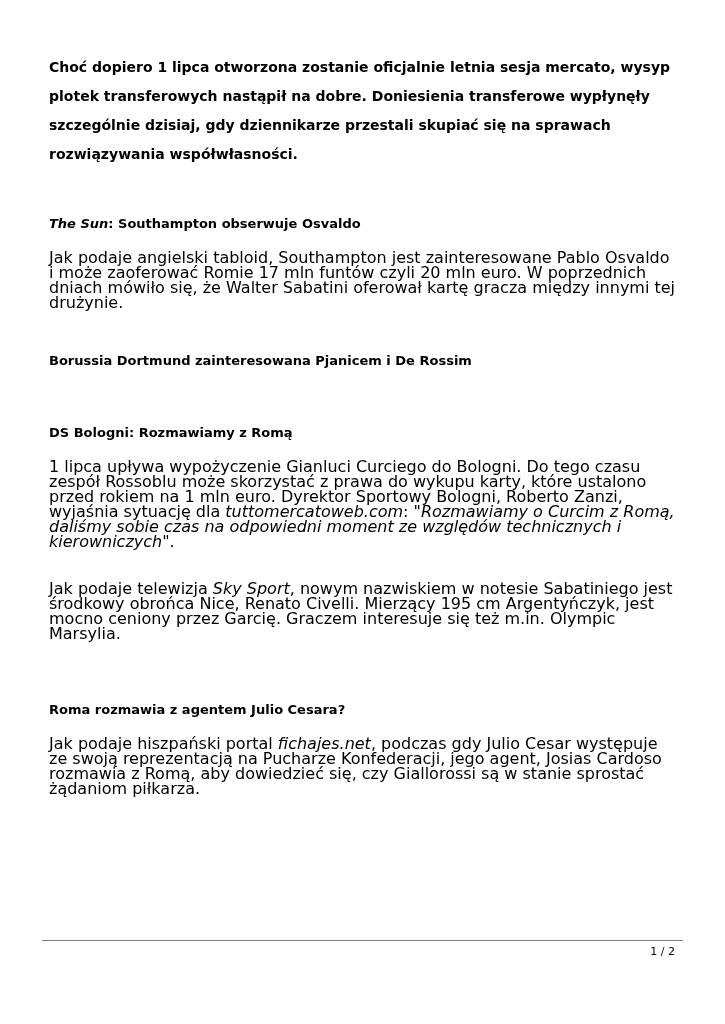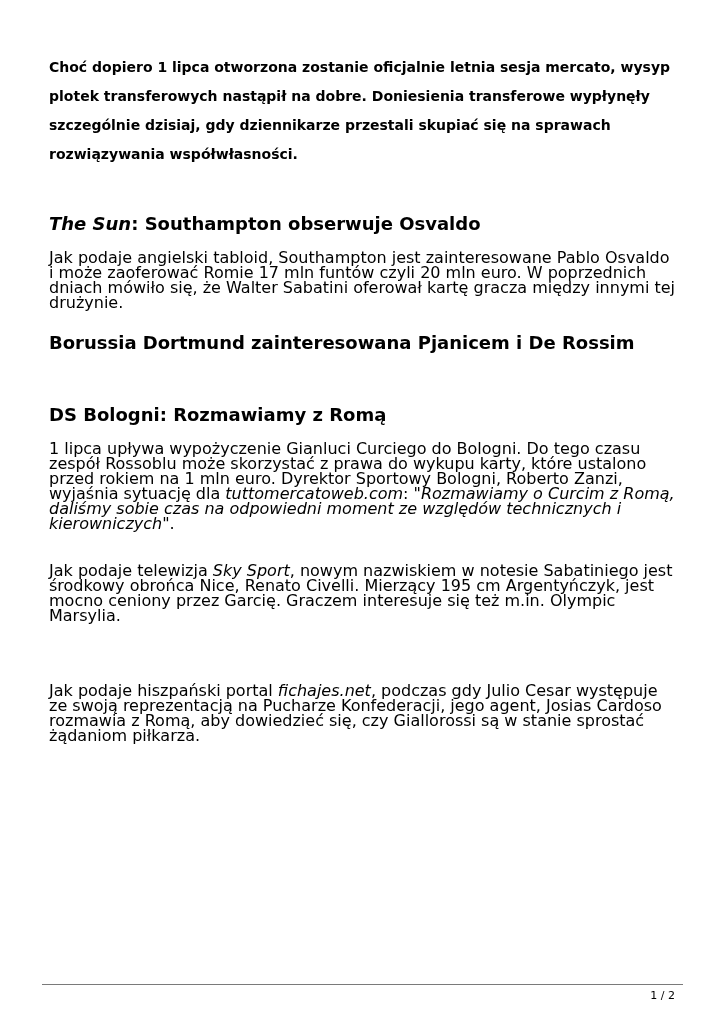--- a/index.html
+++ b/index.html
@@ -31,38 +31,38 @@
     margin: 6px -7px 0 -7px;
     height: 0;
   }
   .lead {
     margin-top: 39px;
     font-size: 14px;
     font-weight: bold;
     line-height: 29px;
   }
   .section-heading {
-    font-size: 18px;
+    font-size: 13px;
     font-weight: bold;
     line-height: 18px;
   }
   .section-para {
     margin-top: 17px;
     font-size: 16px;
     line-height: 15px;
   }
   .run-italic { font-style: italic; }
   .gap-1 { margin-top: 46px; }
-  .gap-2 { margin-top: 24px; }
+  .gap-2 { margin-top: 42px; }
   .gap-3 { margin-top: 54px; }
   .gap-4 { margin-top: 32px; }
   .gap-5 { margin-top: 60px; }
   .footer {
     position: absolute;
-    top: 984px;
+    top: 940px;
     left: 42px;
     right: 42px;
   }
   .footer-rule {
     border: none;
     border-top: 1px solid #7a7a7a;
     height: 0;
   }
   .page-number {
     margin-top: 4px;
@@ -88,20 +88,21 @@
         <h2 class="section-heading"><span>Borussia Dortmund zainteresowana Pjanicem i De Rossim</span></h2>
       </div>
       <div class="section gap-3">
         <h2 class="section-heading"><span>DS Bologni: Rozmawiamy z Romą</span></h2>
         <p class="section-para"><span>1 lipca upływa wypożyczenie Gianluci Curciego do Bologni. Do tego czasu zespół Rossoblu może skorzystać z prawa do wykupu karty, które ustalono przed rokiem na 1 mln euro. Dyrektor Sportowy Bologni, Roberto Zanzi, wyjaśnia sytuację dla </span><span class="run-italic">tuttomercatoweb.com</span><span>: "</span><span class="run-italic">Rozmawiamy o Curcim z Romą, daliśmy sobie czas na odpowiedni moment ze względów technicznych i kierowniczych</span><span>".</span></p>
       </div>
       <div class="section gap-4">
         <p class="section-para"><span>Jak podaje telewizja </span><span class="run-italic">Sky Sport</span><span>, nowym nazwiskiem w notesie Sabatiniego jest środkowy obrońca Nice, Renato Civelli. Mierzący 195 cm Argentyńczyk, jest mocno ceniony przez Garcię. Graczem interesuje się też m.in. Olympic Marsylia.</span></p>
       </div>
       <div class="section gap-5">
+        <h2 class="section-heading"><span>Roma rozmawia z agentem Julio Cesara?</span></h2>
         <p class="section-para"><span>Jak podaje hiszpański portal </span><span class="run-italic">fichajes.net</span><span>, podczas gdy Julio Cesar występuje ze swoją reprezentacją na Pucharze Konfederacji, jego agent, Josias Cardoso rozmawia z Romą, aby dowiedzieć się, czy Giallorossi są w stanie sprostać żądaniom piłkarza.</span></p>
       </div>
     </div>
 
 </div>
 
 <div class="footer">
   <hr class="footer-rule">
   <div class="page-number">1 / 2</div>
 </div>

